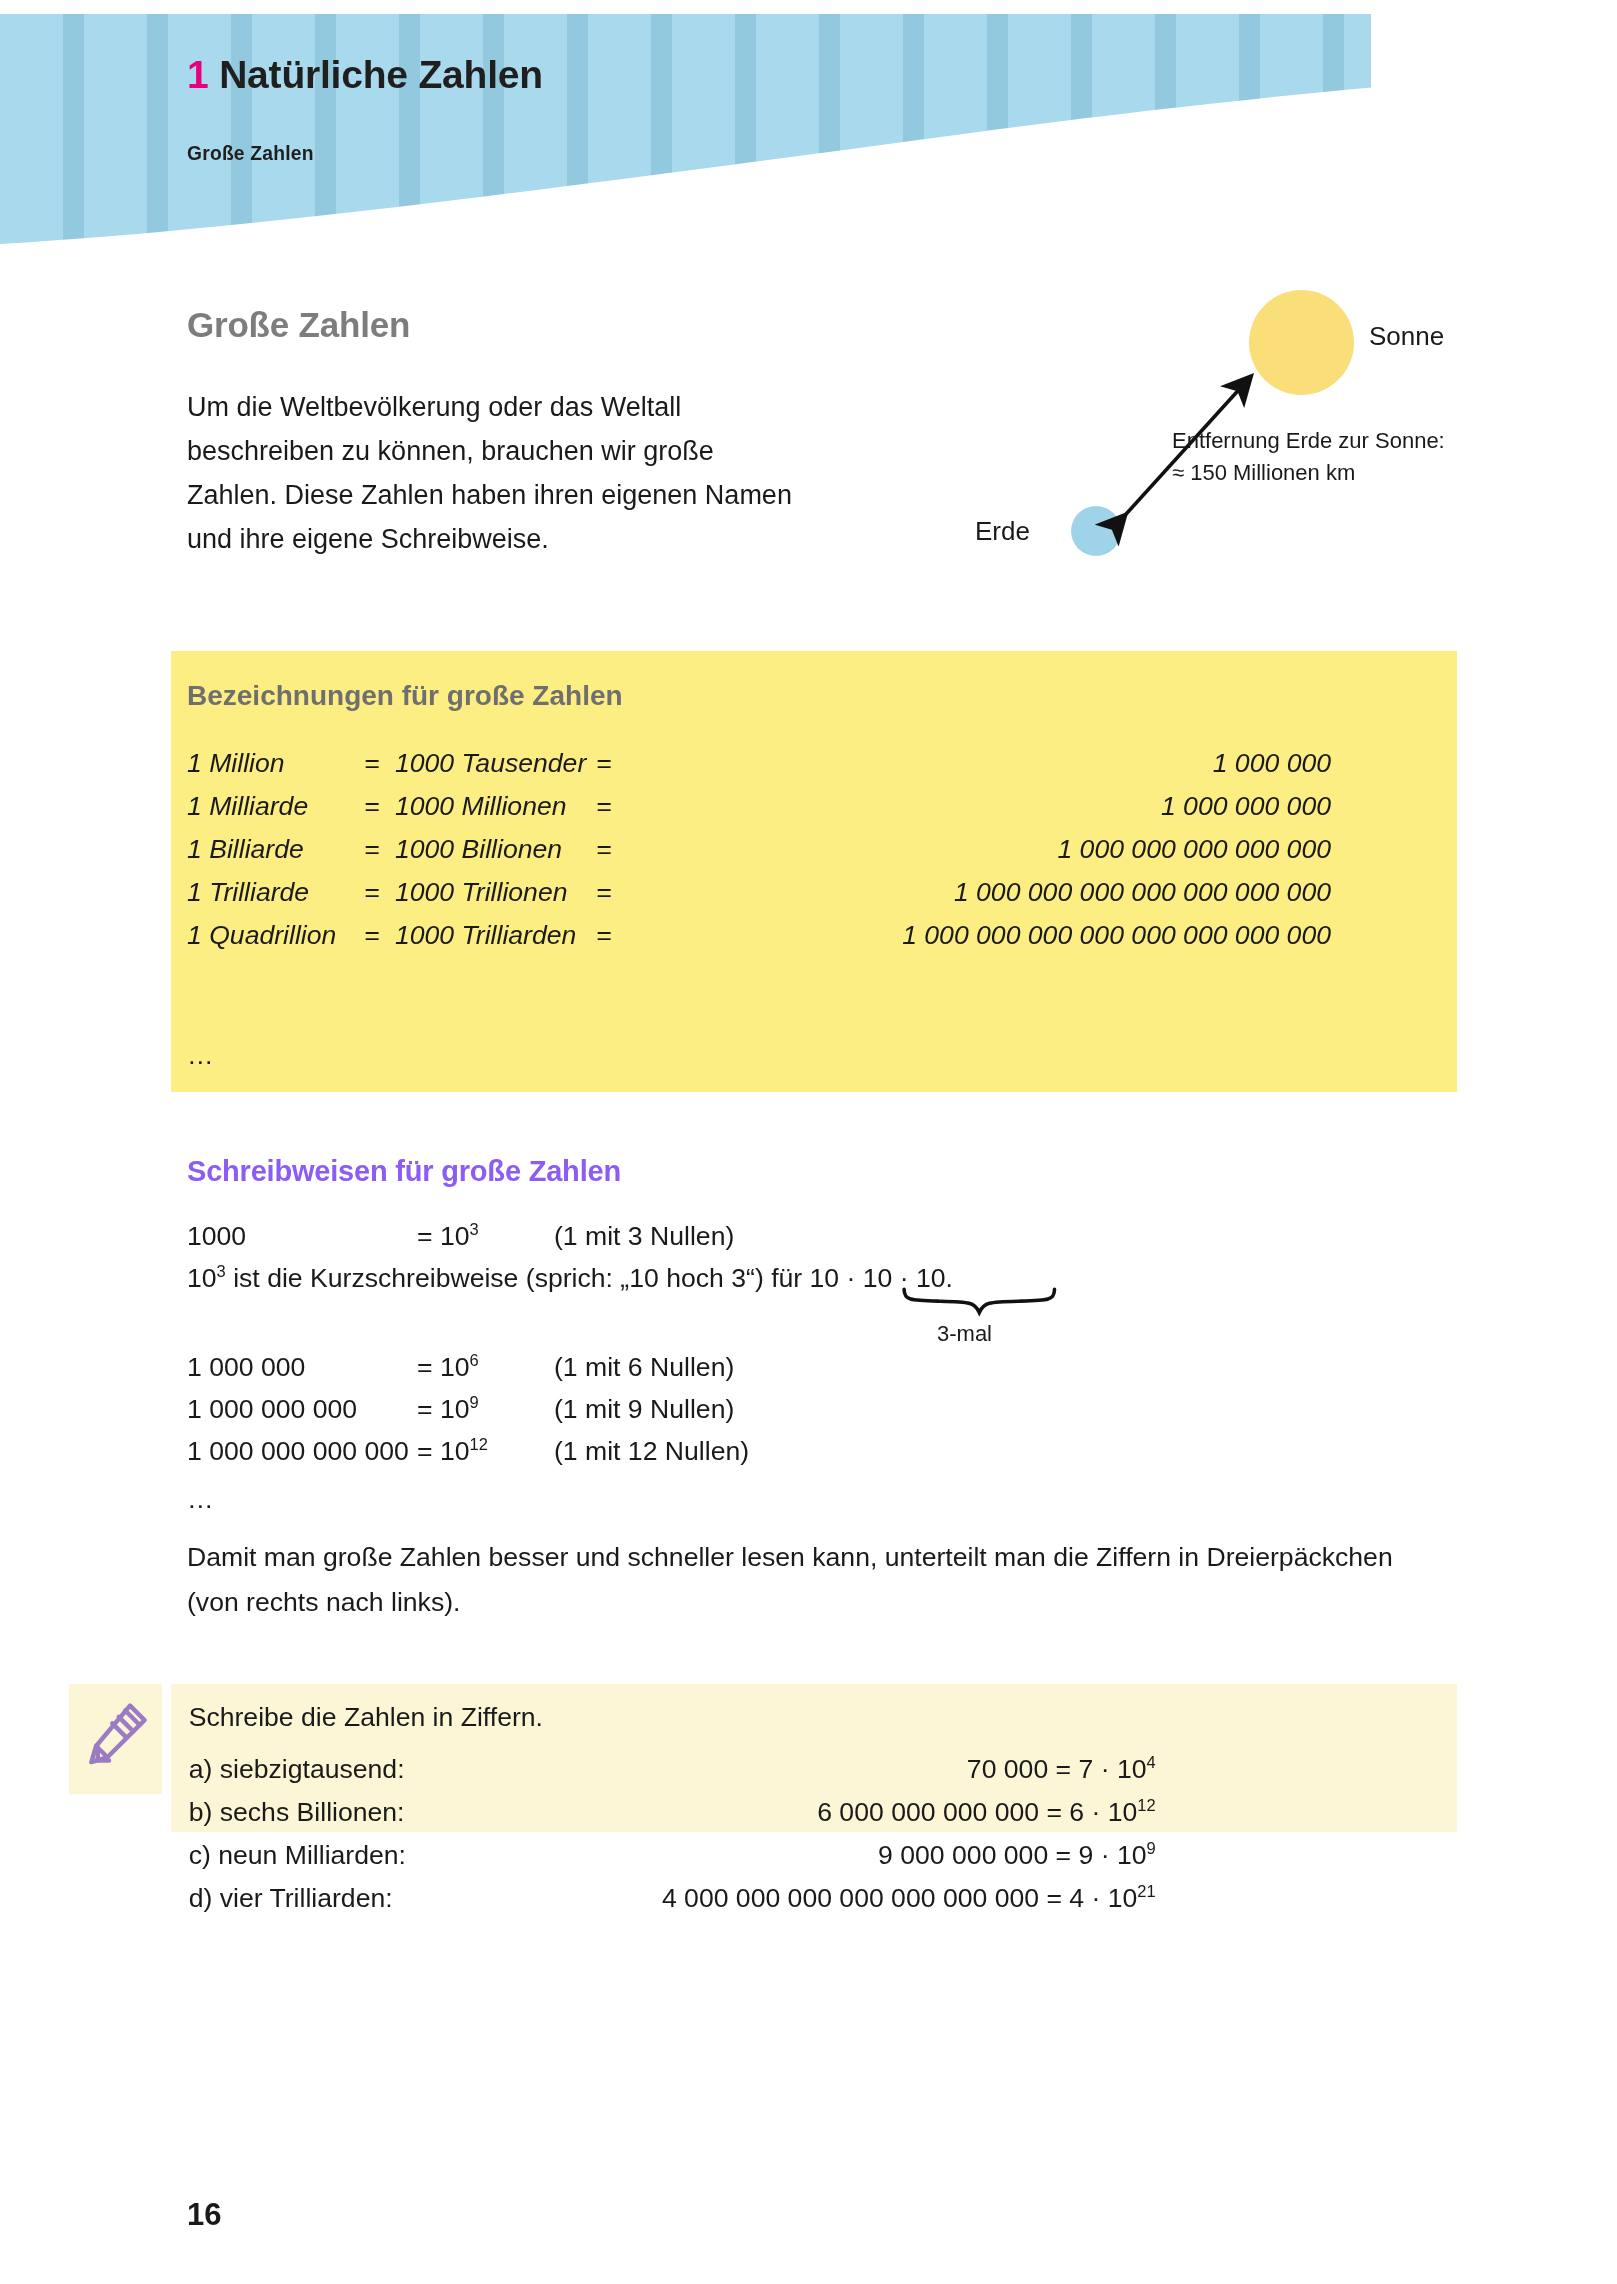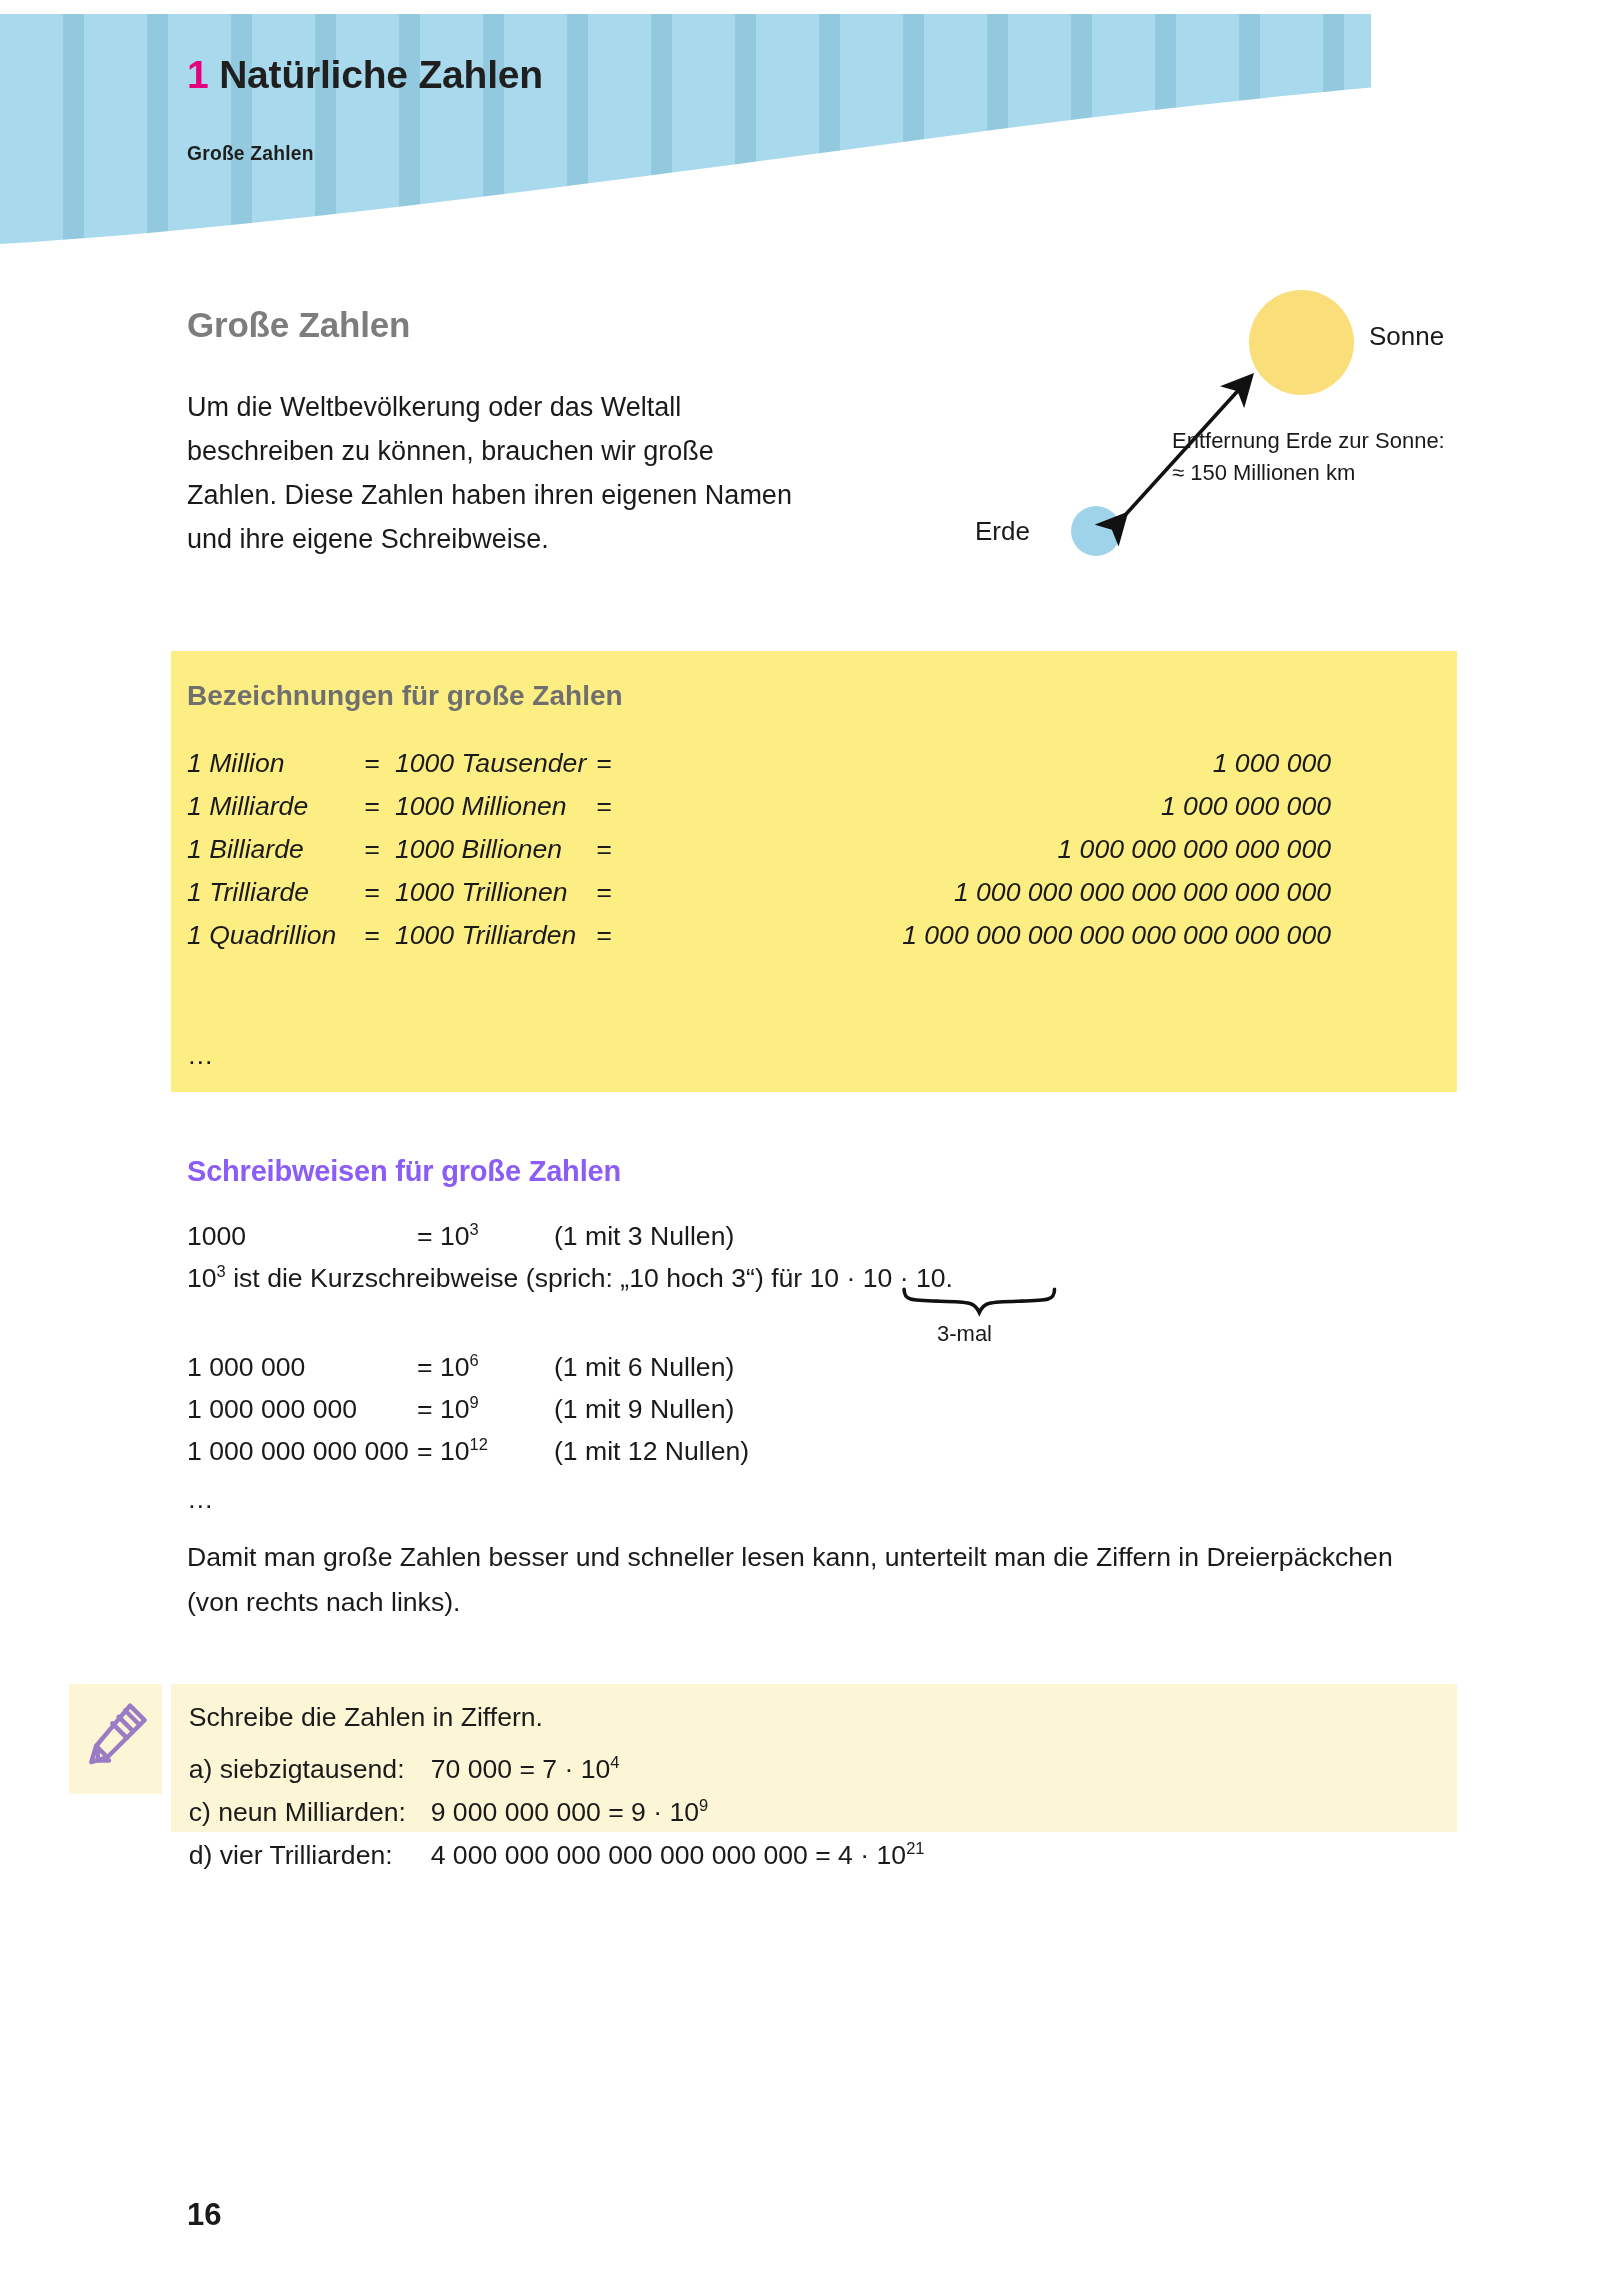--- a/index.html
+++ b/index.html
@@ -150,21 +150,21 @@
   #exercise-prompt{
     position:absolute;left:17.7px;top:17.7px;font-size:26.6px;color:#1a1a1a;white-space:nowrap;
   }
   #exercise-table{
     position:absolute;left:17.7px;top:64px;width:967px;border-collapse:collapse;
   }
   #exercise-table td{
     font-size:26.6px;color:#1a1a1a;padding:0;height:43px;vertical-align:middle;white-space:nowrap;
   }
   #exercise-table td.e-label{width:242px;}
-  #exercise-table td.e-answer{padding-right:0;margin-top:28px;}
+  #exercise-table td.e-answer{text-align:right;padding-right:0;margin-top:28px;}
 
   
   #page-number{
     position:absolute;left:187px;top:2182px;
     font-size:31px;font-weight:bold;color:#1a1a1a;margin-top:15px;
   }
 </style>
 </head>
 <body>
 
@@ -306,20 +306,24 @@
 
 <div id="exercise-box">
   <div id="exercise-prompt">Schreibe die Zahlen in Ziffern.</div>
   <table id="exercise-table">
     <tbody id="exercise-body">
         <tr>
           <td class="e-label">a) siebzigtausend:</td>
           <td class="e-answer"><span>70 000</span> <span>= 7 · 10</span><sup>4</sup></td>
         </tr>
         <tr>
+          <td class="e-label">b) sechs Billionen:</td>
+          <td class="e-answer"><span>6 000 000 000 000</span> <span>= 6 · 10</span><sup>12</sup></td>
+        </tr>
+        <tr>
           <td class="e-label">c)  neun Milliarden:</td>
           <td class="e-answer"><span>9 000 000 000</span> <span>= 9 · 10</span><sup>9</sup></td>
         </tr>
         <tr>
           <td class="e-label">d) vier Trilliarden:</td>
           <td class="e-answer"><span>4 000 000 000 000 000 000 000</span> <span>= 4 · 10</span><sup>21</sup></td>
         </tr>
       </tbody>
   </table>
 </div>

